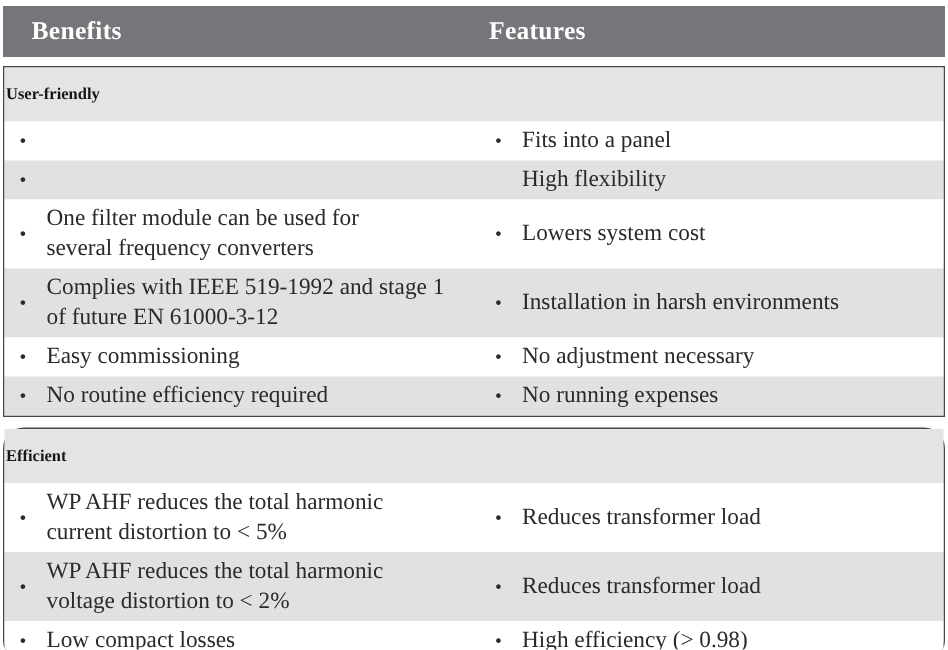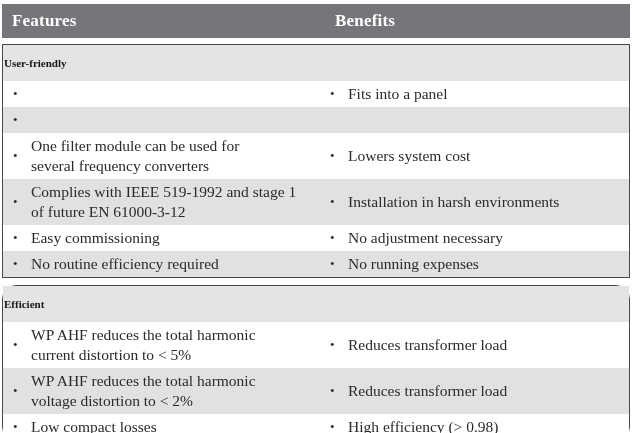--- a/index.html
+++ b/index.html
@@ -76,42 +76,46 @@
   }
   .bullet.hidden{ visibility:hidden; }
   .cell-text{ white-space:pre-line; }
 </style>
 </head>
 <body>
 
 <div class="page">
 
   <div class="col-header">
+    <div class="col-header-cell benefits">Benefits</div>
     <div class="col-header-cell features">Features</div>
-    <div class="col-header-cell benefits">Benefits</div>
   </div>
 
   <div id="sections">
   <section class="section">
     <div class="section-title">User-friendly</div>
     <div class="rows">
   <div class="row">
     <div class="cell feature-cell">
       <span class="bullet">•</span>
     </div>
     <div class="cell benefit-cell">
       <span class="bullet">•</span>
       <span class="cell-text">Fits into a panel</span>
     </div>
   </div>
 
   <div class="row shaded">
     <div class="cell feature-cell">
       <span class="bullet">•</span>
     </div>
+    <div class="cell benefit-cell">
+      <span class="bullet hidden">•</span>
+      <span class="cell-text">High flexibility</span>
+    </div>
   </div>
 
   <div class="row">
     <div class="cell feature-cell">
       <span class="bullet">•</span>
       <span class="cell-text">One filter module can be used for
 several frequency converters</span>
     </div>
     <div class="cell benefit-cell">
       <span class="bullet">•</span>

